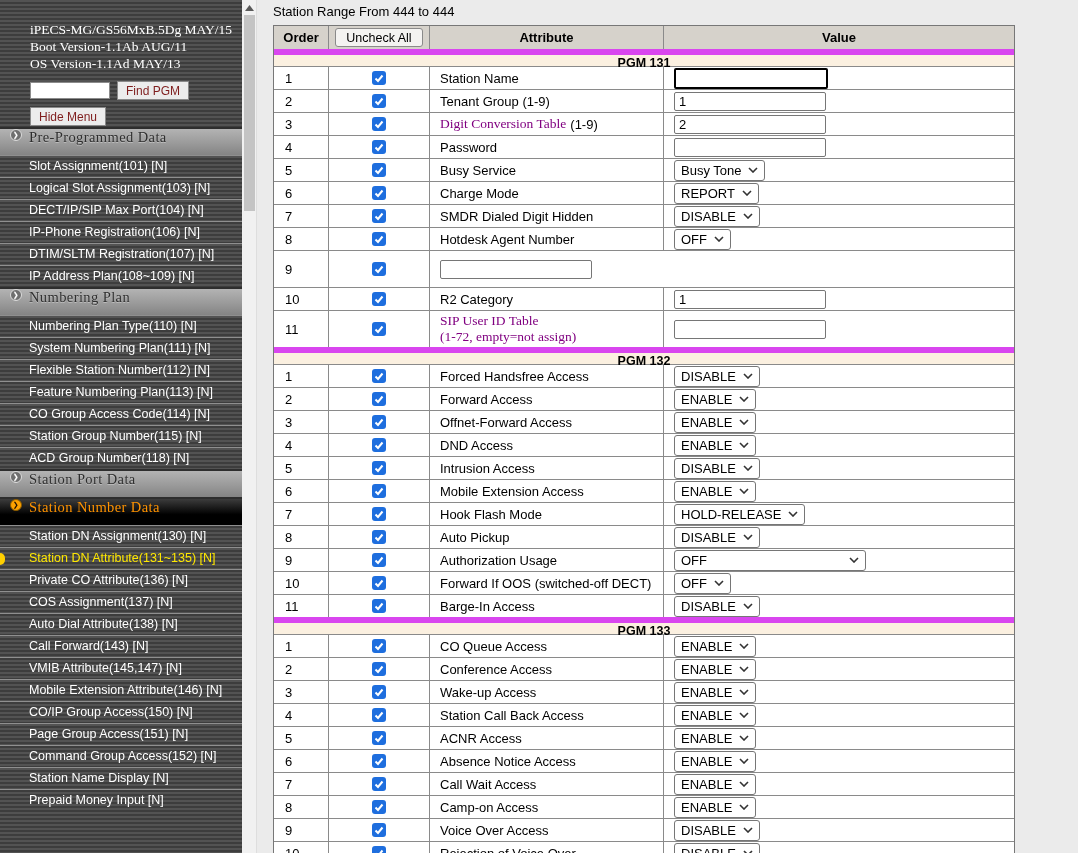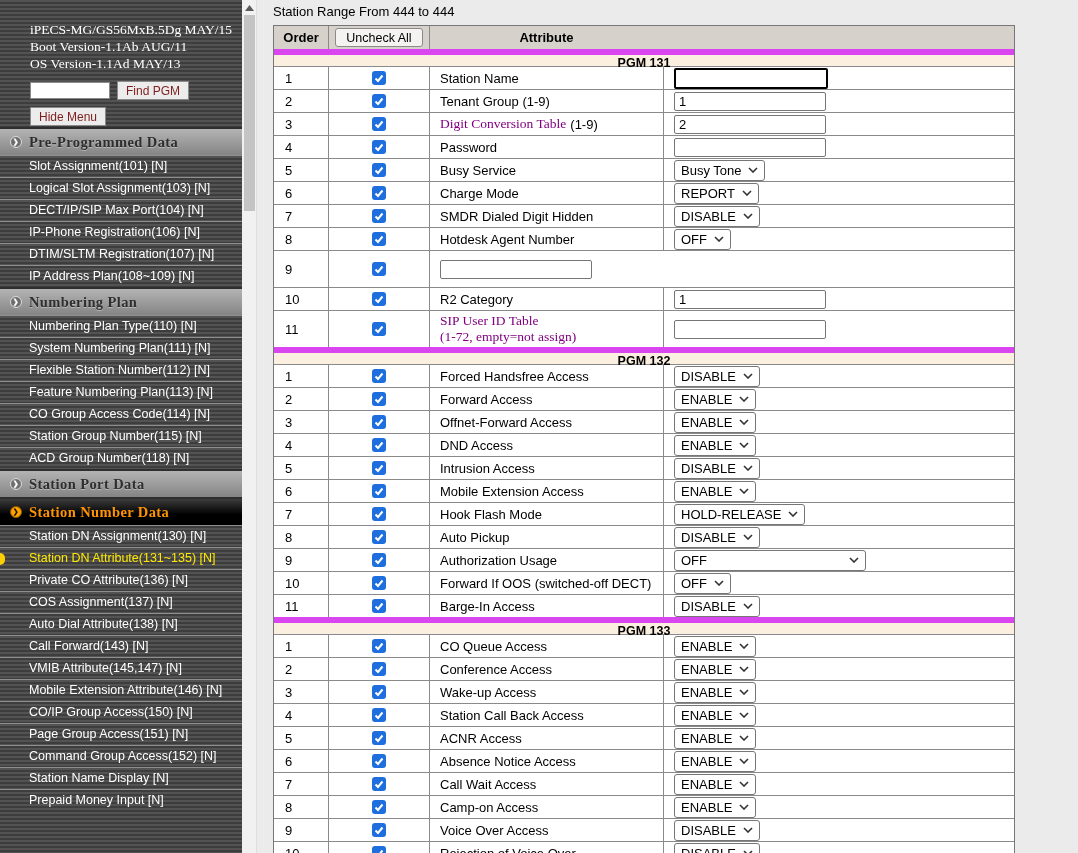--- a/index.html
+++ b/index.html
@@ -13,24 +13,24 @@
   .sb-top { height:127px; padding-top:21px; }
   .sb-info { color:#fff; font-family:"Liberation Serif", serif; font-size:13.5px;
              line-height:17px; padding-left:30px; white-space:nowrap; }
   .sb-find-row { margin:9px 0 0 30px; display:flex; align-items:center; gap:7px; }
   .sb-find-input { width:80px; height:17px; border:1px solid #8c8c8c; background:#fff;
                    font-size:12px; padding:0 3px; }
   .sb-btn { height:19px; background:#ececec; border:1px solid #8a8a8a; font-size:12px;
             padding:0 8px; color:#7f1d1d; cursor:pointer; font-family:"Liberation Sans",sans-serif; }
   .sb-hide { margin:7px 0 0 30px; }
 
-  .sb-sec-header { height:28px; display:flex; align-items:center; padding-left:10px;
+  .sb-sec-header { height:28px; display:flex; padding-left:10px;
     background:linear-gradient(180deg,#b3b3b3 0%,#9a9a9a 55%,#848484 100%);
     border-top:2px solid #2e2e2e; cursor:pointer;
-    font-family:"Liberation Serif", serif; font-weight:bold; font-size:14.5px;
+    font-family:"Liberation Serif", serif; font-weight:normal; font-size:14.5px;
     letter-spacing:.4px; color:#2e2e2e; text-shadow:0 1px 0 rgba(255,255,255,.35); }
   .sb-sec-header .sec-icon { width:12px; height:12px; border-radius:50%; flex:none;
     background:#6f6f6f; border:1px solid #dcdcdc; color:#fff; font-size:7px;
     line-height:10px; text-align:center; margin-right:7px; font-family:"Liberation Sans",sans-serif; }
   .sb-sec-header.active { background:linear-gradient(180deg,#3c3c3c 0%,#000 60%);
     color:#ff9300; text-shadow:none; }
   .sb-sec-header.active .sec-icon { background:#ffa200; border-color:#8a5a00; color:#201000; }
 
   .sb-item { position:relative; height:22px; line-height:20px; padding-left:29px;
     color:#fff; font-size:12.5px; border-top:1px solid #8f8f8f; cursor:pointer;
@@ -158,20 +158,21 @@
   <div class="main">
     <div class="range-title">Station Range From 444 to 444</div>
 
     <div class="tbl">
       <div class="hdr-row">
         <div class="c c-order">Order</div>
         <div class="c c-check">
           <button class="uncheck-btn">Uncheck All</button>
         </div>
         <div class="c c-attr">Attribute</div>
+        <div class="c c-val">Value</div>
       </div>
       <div>
           <div class="pgm-title-row">PGM 131</div>
           <div class="row">
             <div class="c c-order">1</div>
             <div class="c c-check">
               <span class="chk">
                 <svg width="12" height="12" viewBox="0 0 12 12">
                   <polyline points="2.5,6.5 5,9 9.5,3.5" fill="none" stroke="#fff" stroke-width="2"></polyline>
                 </svg>

